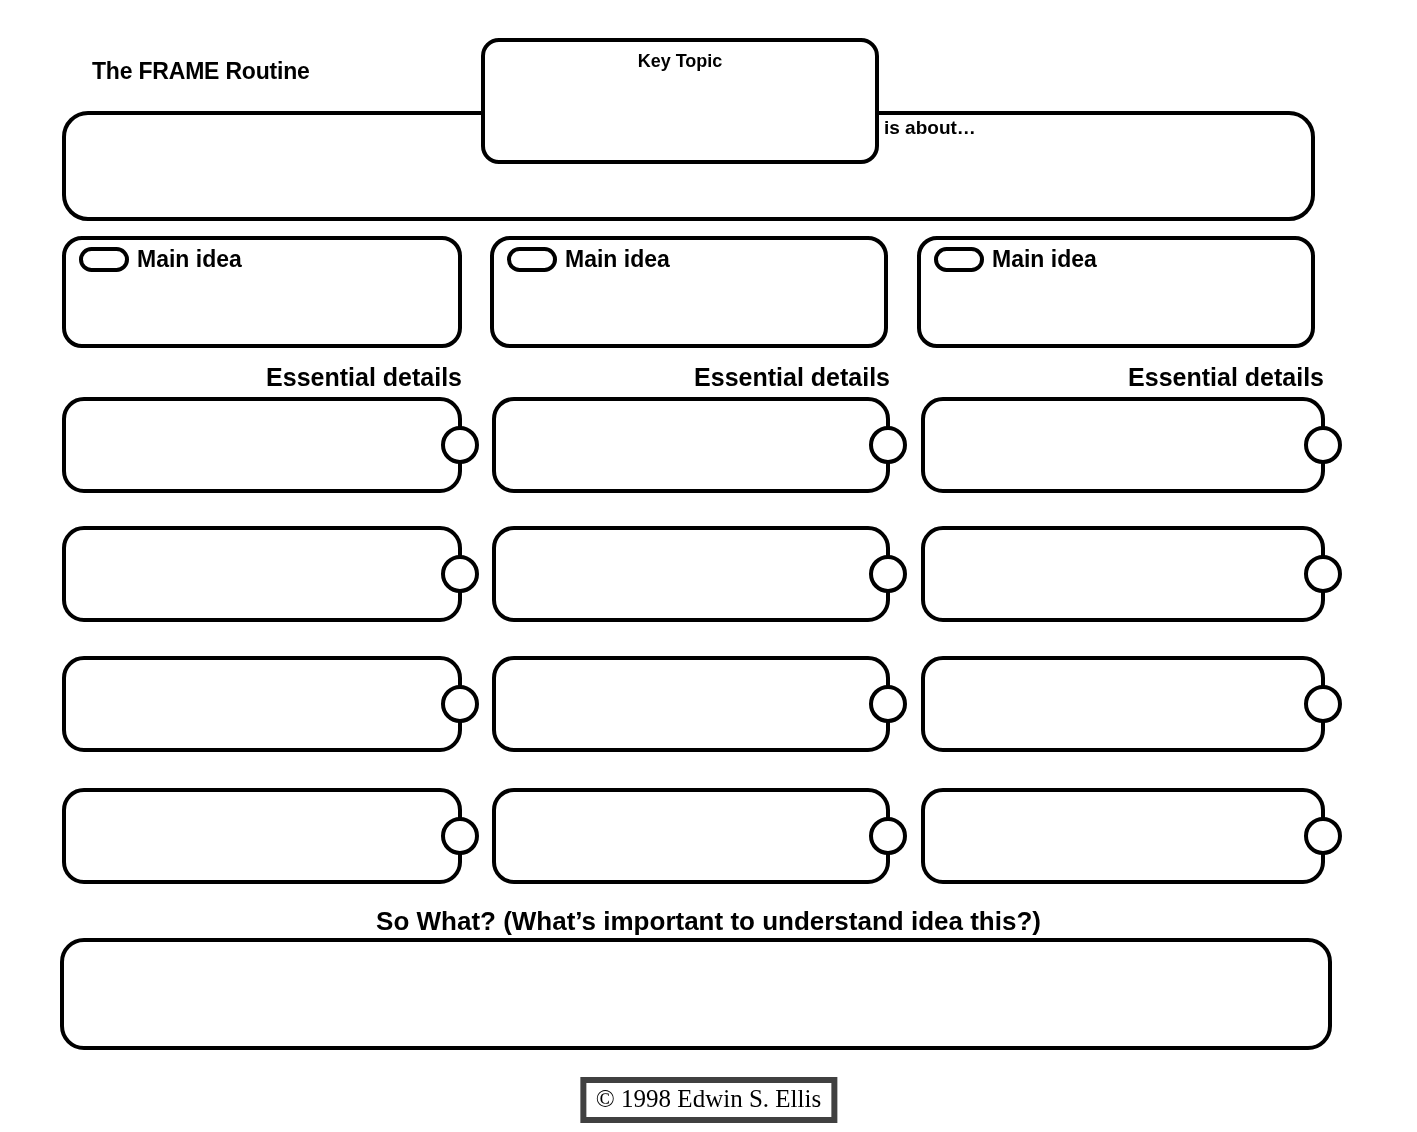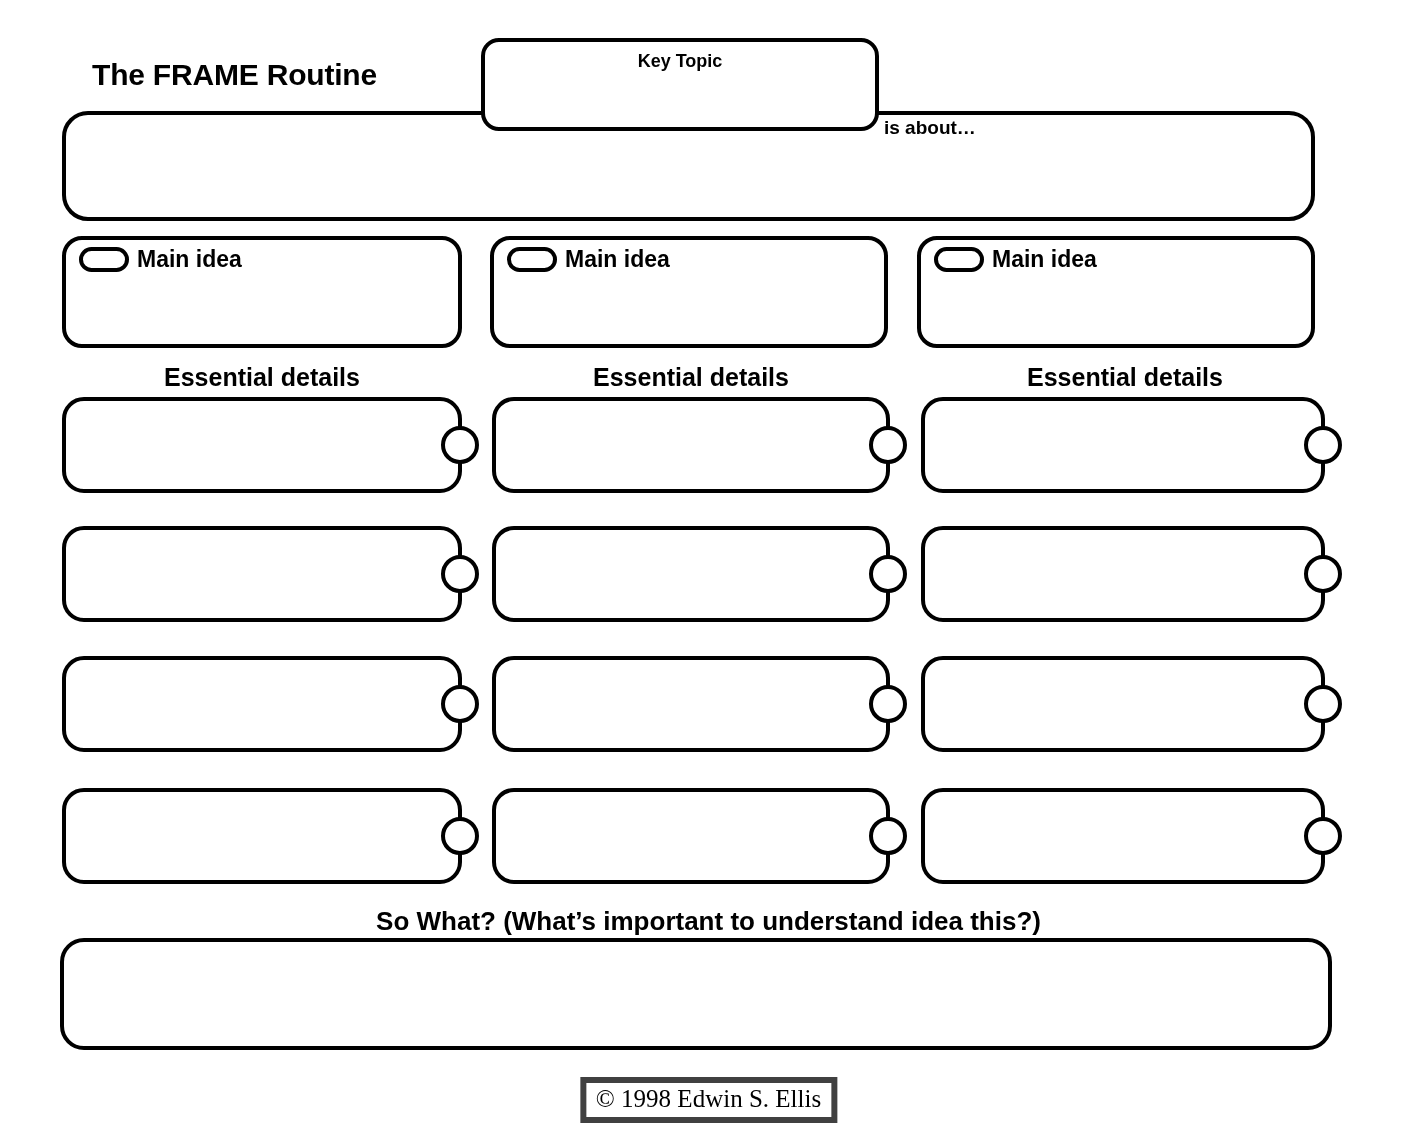--- a/index.html
+++ b/index.html
@@ -27,34 +27,34 @@
     border: 4px solid #000000;
     border-radius: 22px;
     box-sizing: border-box;
   }
 
   
   #title {
     position: absolute;
     left: 92px;
     top: 58px;
-    font-size: 30px;
+    font-size: 23px;
     font-weight: bold;
     letter-spacing: -0.2px;
     color: #000000;
     white-space: nowrap;
     z-index: 6;
   }
 
   
   #key-topic-box {
     left: 481px;
     top: 38px;
     width: 398px;
-    height: 93px;
+    height: 126px;
     border-radius: 18px;
     z-index: 5;
   }
   #key-topic-label {
     position: absolute;
     top: 9px;
     left: 0;
     right: 0;
     text-align: center;
     font-size: 18px;
@@ -110,21 +110,21 @@
     white-space: nowrap;
   }
 
   
   .ed-heading {
     position: absolute;
     top: 363px;
     font-size: 25px;
     font-weight: bold;
     color: #000000;
-    text-align: center;
+    text-align: right;
     white-space: nowrap;
   }
 
   
   .detail-box {
     height: 96px;
     border-radius: 22px;
     z-index: 2;
   }
   .detail-knob {

